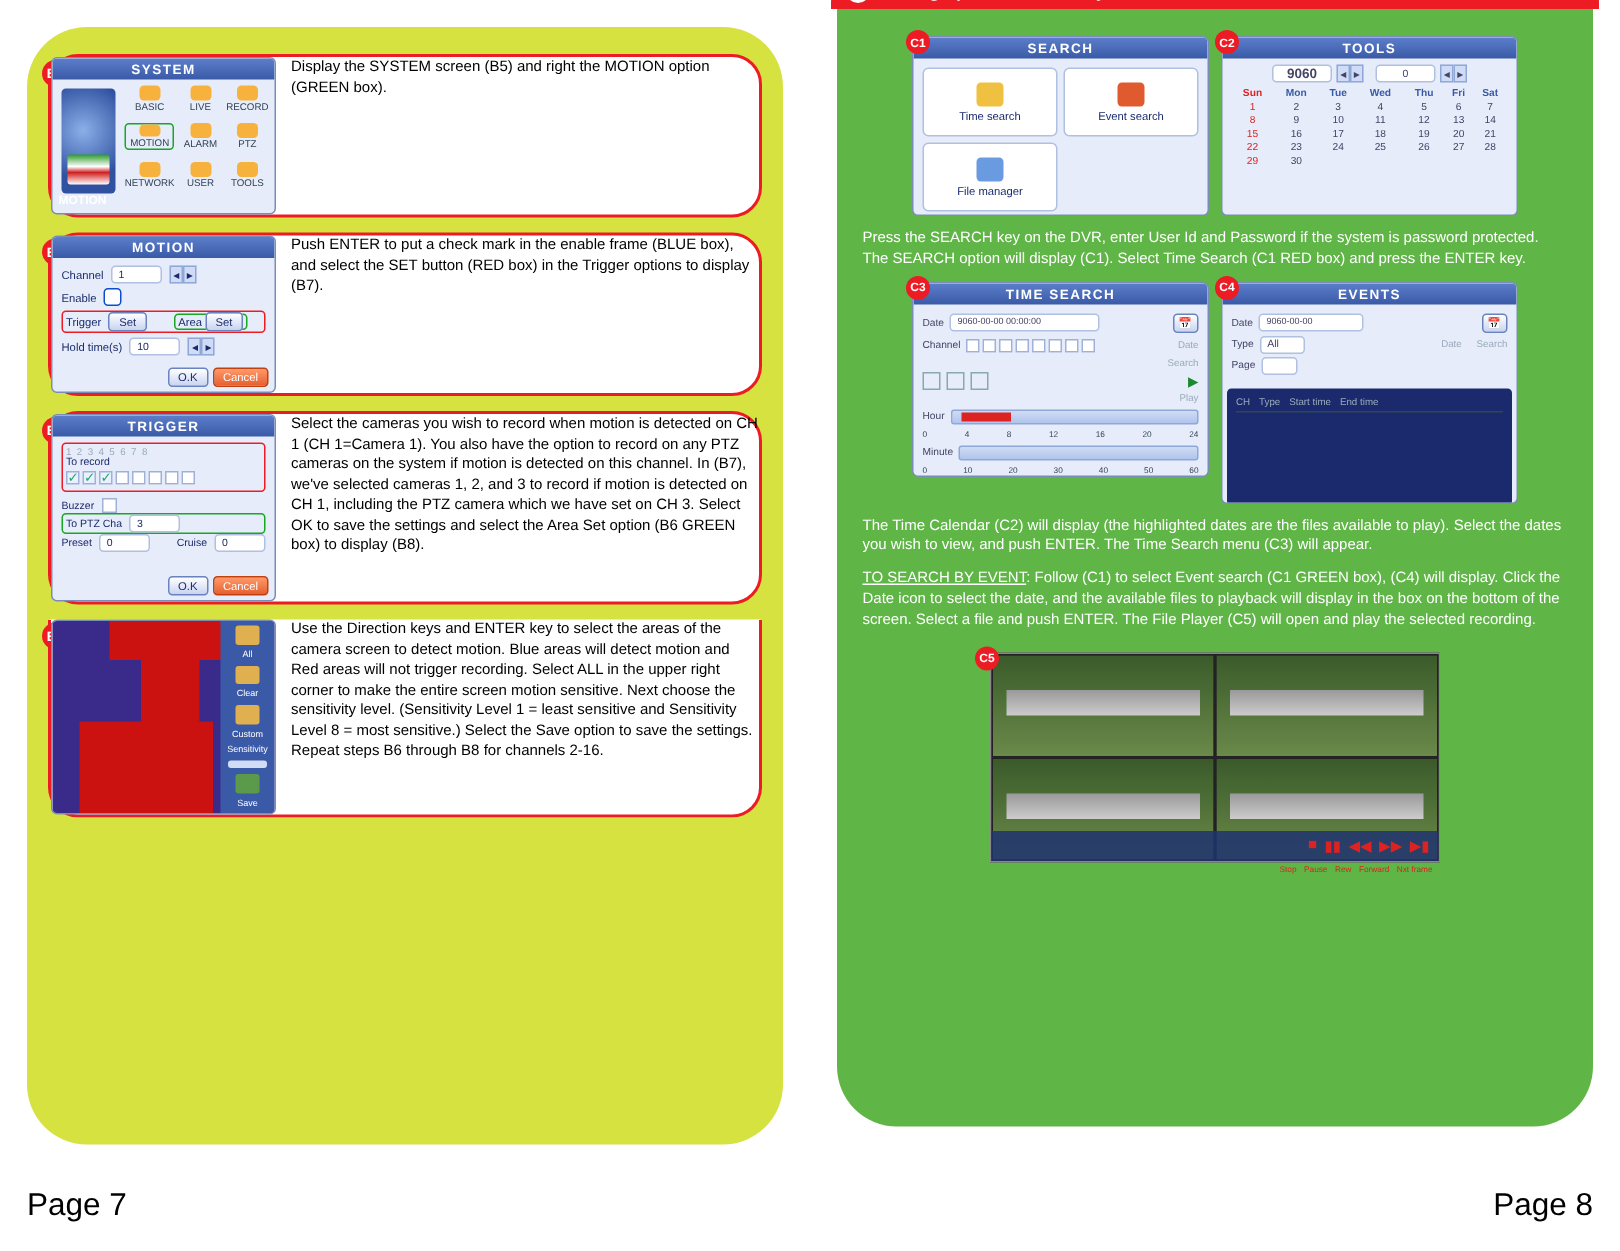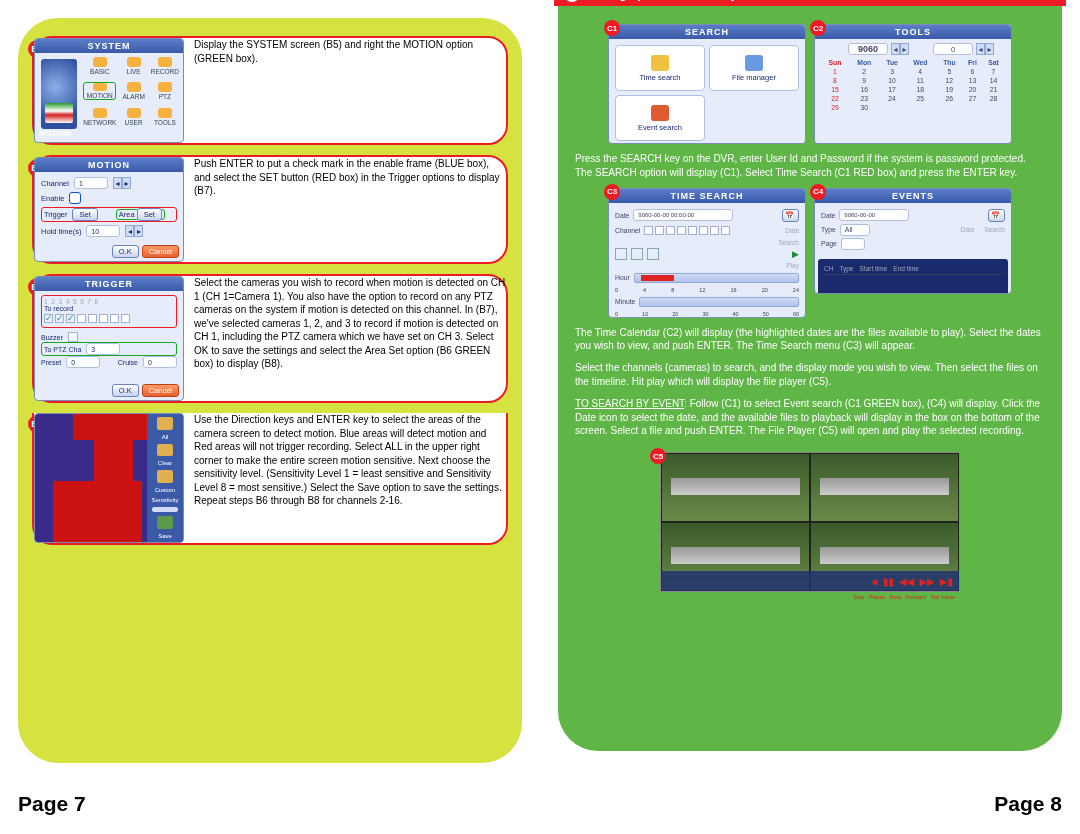--- a/index.html
+++ b/index.html
@@ -1,20 +1,20 @@
 <!DOCTYPE html>
 <html><head>
 <meta charset="utf-8">
 <style>
 *{box-sizing:border-box;margin:0;padding:0;}
 body{width:1080px;height:834px;background:#fff;font-family:Arial,Helvetica,sans-serif;font-size:10.5px;color:#000;overflow:hidden;}
 .spread{display:flex;height:100%;}
 .page{width:540px;height:834px;position:relative;padding:0 14px;}
 .green-frame{background:#d6e240;border-radius:40px;margin:18px 4px 0 4px;padding:18px 14px 14px 14px;min-height:745px;}
-.page-num{position:absolute;bottom:18px;left:18px;font-size:21px;font-weight:bold;}
+.page-num{position:absolute;bottom:18px;left:18px;font-size:21px;font-weight:normal;}
 .page.right .page-num{left:auto;right:18px;}
 .section-head{background:#ed1c24;color:#fff;font-weight:bold;font-size:12px;padding:4px 10px;border-top-left-radius:20px;border-top-right-radius:20px;display:flex;align-items:center;gap:6px;margin-top:-18px;}
 .section-head .circ{display:inline-flex;width:16px;height:16px;border-radius:50%;background:#fff;color:#ed1c24;align-items:center;justify-content:center;font-size:10px;}
 .red-box{border:2px solid #ed1c24;border-radius:20px;background:#ffffff;padding:0;margin-bottom:10px;position:relative;}
 .badge{position:absolute;left:-6px;top:2px;width:18px;height:18px;border-radius:50%;background:#ed1c24;color:#fff;font-size:9px;display:flex;align-items:center;justify-content:center;font-weight:bold;}
 .row{display:flex;gap:10px;align-items:flex-start;}
 .col-text{flex:1;font-size:10px;line-height:1.35;color:#fff;}
 .page .red-box .col-text{color:#000;}
 .right .green-frame .body-text{color:#fff;font-size:10px;line-height:1.38;margin:8px 3px;}
 .page.right .green-frame{background:#5fb546;}
@@ -49,21 +49,21 @@
 .small-shot{width:150px;height:135px;}
 .search-body{display:grid;grid-template-columns:1fr 1fr;gap:4px;padding:6px;}
 .search-item{border:1px solid #b0c0e0;border-radius:4px;background:#fff;padding:3px;text-align:center;font-size:7.5px;height:46px;display:flex;flex-direction:column;align-items:center;justify-content:center;gap:2px;}
 .search-item .sic{width:18px;height:16px;border-radius:3px;}
 .cal{font-size:7px;padding:4px 6px;color:#446;}
 .cal table{width:100%;border-collapse:collapse;}
 .cal th,.cal td{text-align:center;padding:1px 0;font-size:6.8px;}
 .cal th{color:#3a5aa8;font-weight:bold;}
 .cal .sun{color:#d22;}
 .ym{display:flex;justify-content:center;align-items:center;gap:3px;margin-bottom:3px;}
-.ym .field{min-width:40px;justify-content:center;margin-left:16px;}
+.ym .field{min-width:40px;justify-content:center;}
 .ts-body{padding:4px 6px;font-size:6.8px;color:#446;}
 .ts-body .ln{display:flex;gap:4px;align-items:center;margin:2px 0;}
 .timeline{height:10px;background:linear-gradient(#d0dcf5,#b0c4ec);border:1px solid #90a8d8;border-radius:2px;position:relative;margin:2px 0;}
 .timeline .bar{position:absolute;top:1px;height:6px;background:#d22;}
 .ticks{display:flex;justify-content:space-between;font-size:5.5px;color:#345;}
 .evt-body{padding:4px 6px;font-size:6.8px;color:#ccd4f0;background:#1a2a6c;height:78px;border-radius:3px;margin:3px;}
 .evt-head{display:flex;gap:6px;font-size:6.5px;color:#9ab;padding:2px 0;border-bottom:1px solid #345;}
 .player{width:300px;height:140px;margin:6px auto;border:1px solid #888;background:#333;position:relative;display:grid;grid-template-columns:1fr 1fr;grid-template-rows:1fr 1fr;}
 .player .q{background:linear-gradient(#3a5a2a,#6a8a4a);border:1px solid #222;position:relative;}
 .player .q::after{content:"";position:absolute;top:35%;left:6%;right:6%;height:26%;background:linear-gradient(#999,#ccc);}
@@ -256,27 +256,27 @@
 <div class="shot-pair">
  <div class="wrap">
  <span class="cbadge">C1</span>
  <div class="shot small-shot" style="width:198px;height:120px">
   <div class="titlebar">SEARCH</div>
   <div class="search-body">
    <div class="search-item red-hl">
                   <div class="sic" style="background:#f0c040"></div>
                   <span>Time search</span>
                 </div>
+   <div class="search-item green-hl">
+                  <div class="sic" style="background:#e05a30"></div>
+                  <span>Event search</span>
+                </div>
    <div class="search-item">
                   <div class="sic" style="background:#6a9ae0"></div>
                   <span>File manager</span>
-                </div>
-   <div class="search-item green-hl">
-                  <div class="sic" style="background:#e05a30"></div>
-                  <span>Event search</span>
                 </div>
   </div>
  </div>
           </div>
  <div class="wrap">
  <span class="cbadge">C2</span>
  <div class="shot small-shot" style="width:198px;height:120px">
   <div class="titlebar">TOOLS</div>
   <div class="cal">
    <div class="ym"><span class="field" style="font-weight:bold;font-size:9px;">9060</span><span class="spin">
@@ -417,21 +417,21 @@
                   <span>30</span>
                   <span>40</span>
                   <span>50</span>
                   <span>60</span>
                 </div>
   </div>
  </div>
           </div>
  <div class="wrap">
  <span class="cbadge">C4</span>
- <div class="shot" style="width:198px;height:106px">
+ <div class="shot" style="width:198px;height:148px">
   <div class="titlebar">EVENTS</div>
   <div class="ts-body">
    <div class="ln">
                   <span>Date</span>
                   <span class="field" style="min-width:70px;font-size:6px;">9060-00-00</span>
                   <span style="flex:1"></span>
                   <span class="btn" style="padding:1px 3px;">📅</span>
                 </div>
    <div class="ln"><span>Type</span><span class="field" style="min-width:30px;">All</span><span style="flex:1"></span><span class="tiny">Date</span>&nbsp;<span class="tiny">Search</span></div>
    <div class="ln">
@@ -446,21 +446,20 @@
                   <span>Start time</span>
                   <span>End time</span>
                 </div>
   </div>
 
  </div>
           </div>
 </div>
 
 <div class="body-text">The Time Calendar (C2) will display (the highlighted dates are the files available to play). Select the dates you wish to view, and push ENTER. The Time Search menu (C3) will appear.</div>
-<div class="body-text">Select the channels (cameras) to search, and the display mode you wish to view. Then select the files on the timeline. Hit play which will display the file player (C5).</div>
 <div class="body-text"><span style="text-decoration:underline">TO SEARCH BY EVENT</span>: Follow (C1) to select Event search (C1 GREEN box), (C4) will display. Click the Date icon to select the date, and the available files to playback will display in the box on the bottom of the screen. Select a file and push ENTER. The File Player (C5) will open and play the selected recording.</div>
 
 <div style="position:relative;display:flex;justify-content:center;">
 <span class="cbadge" style="left:78px;top:2px;">C5</span>
 <div class="player">
  <div class="q"></div>
             <div class="q"></div>
             <div class="q"></div>
             <div class="q"></div>
  <div class="pbar">

